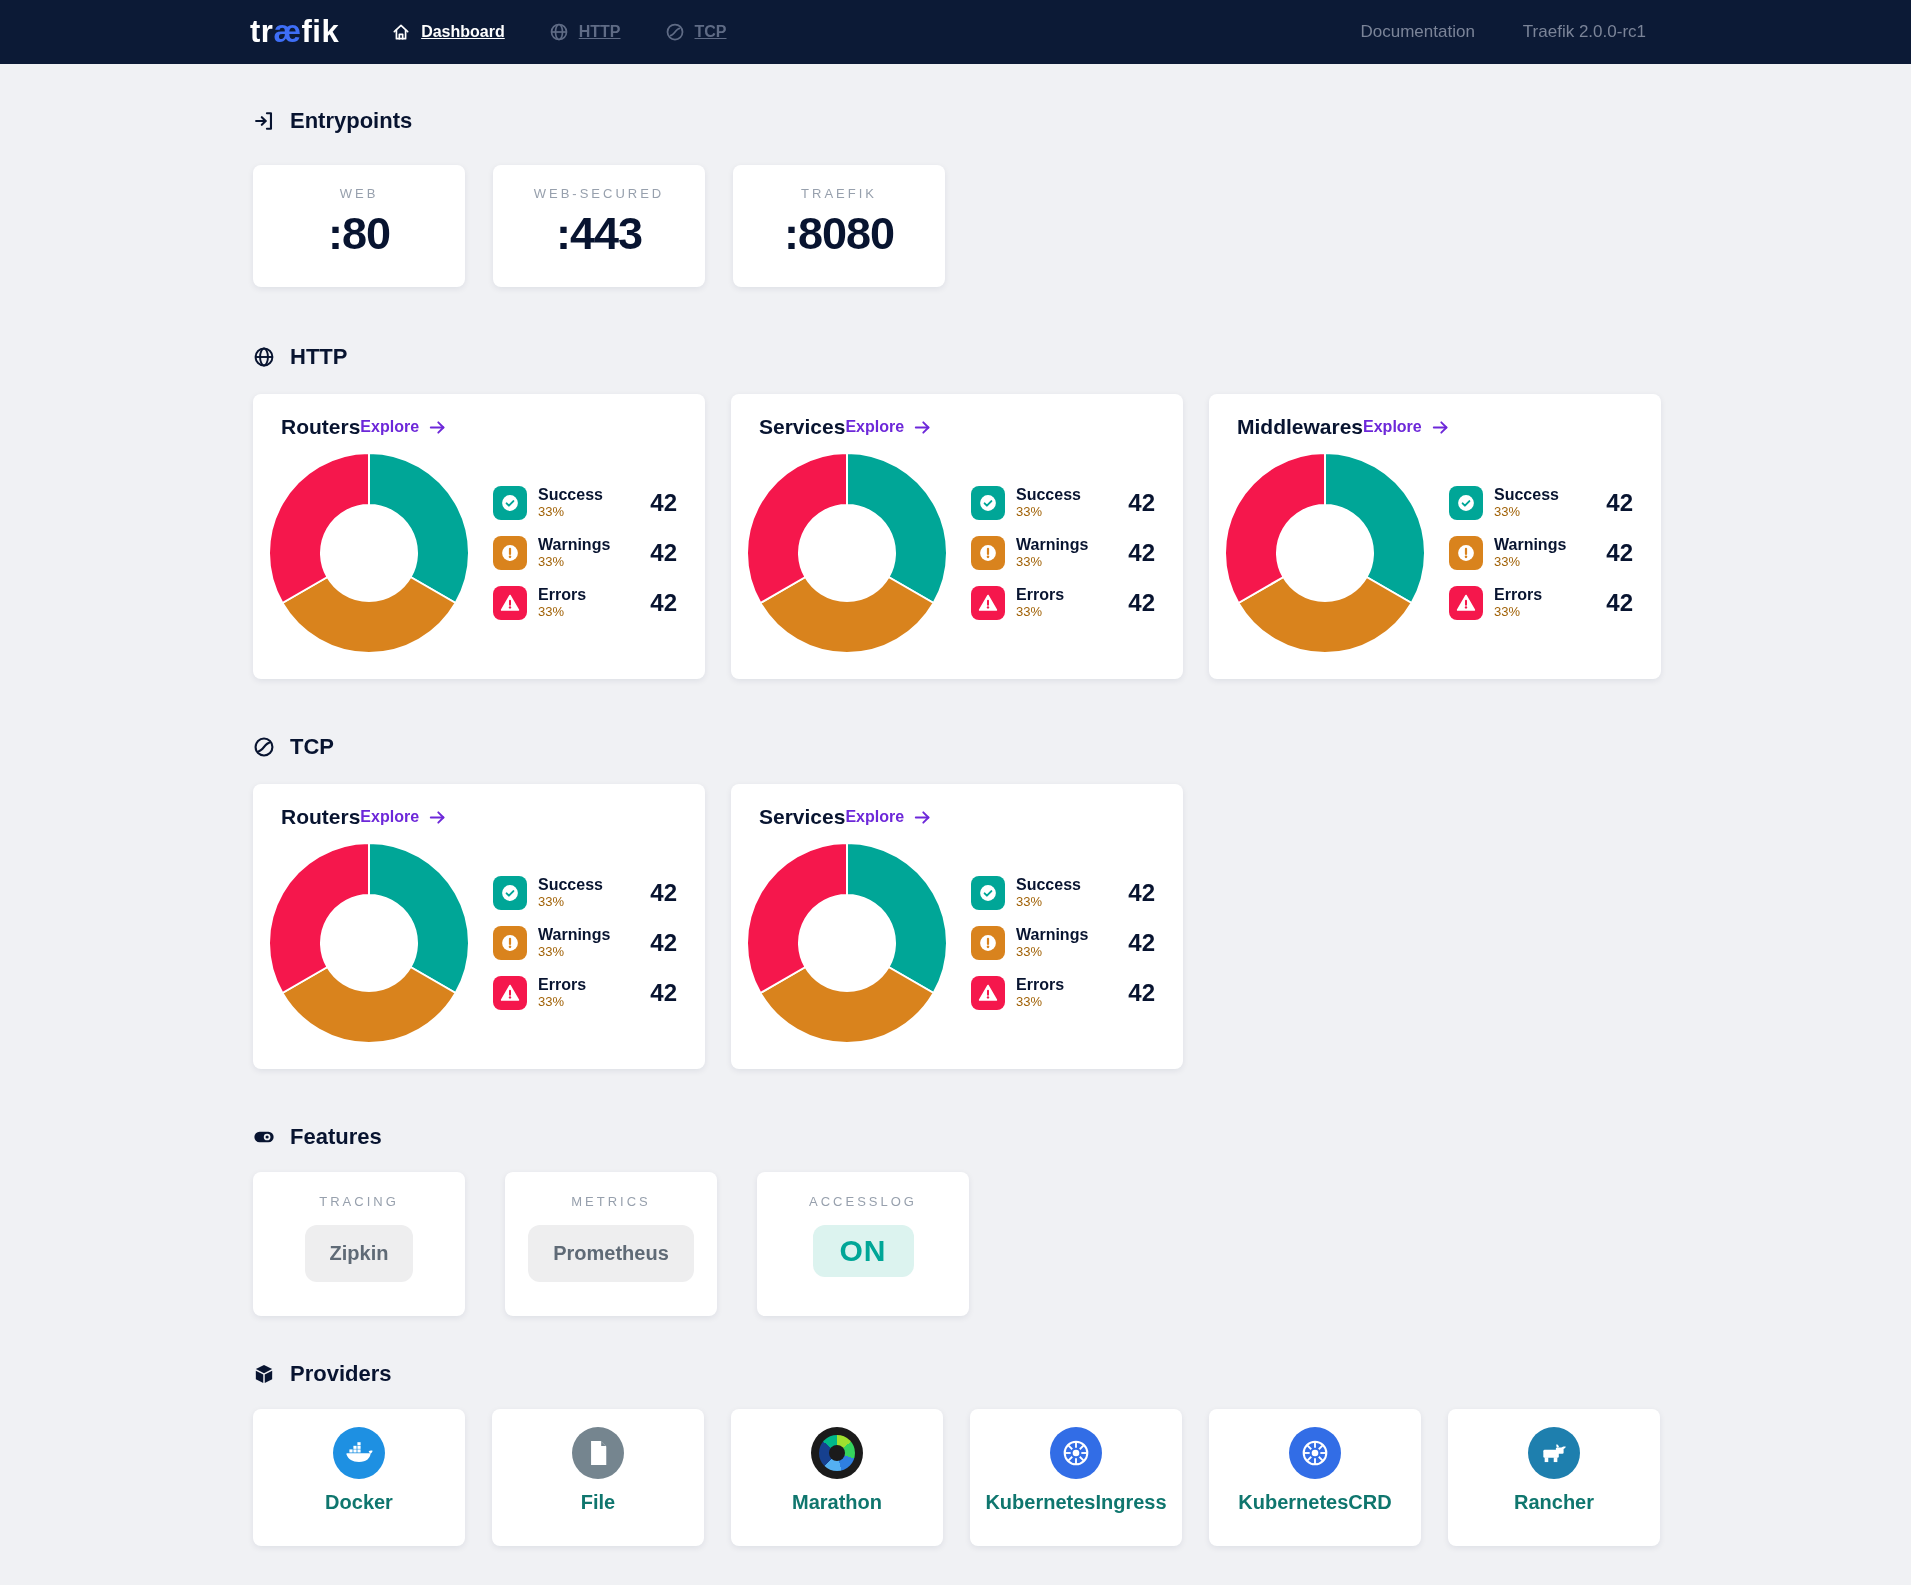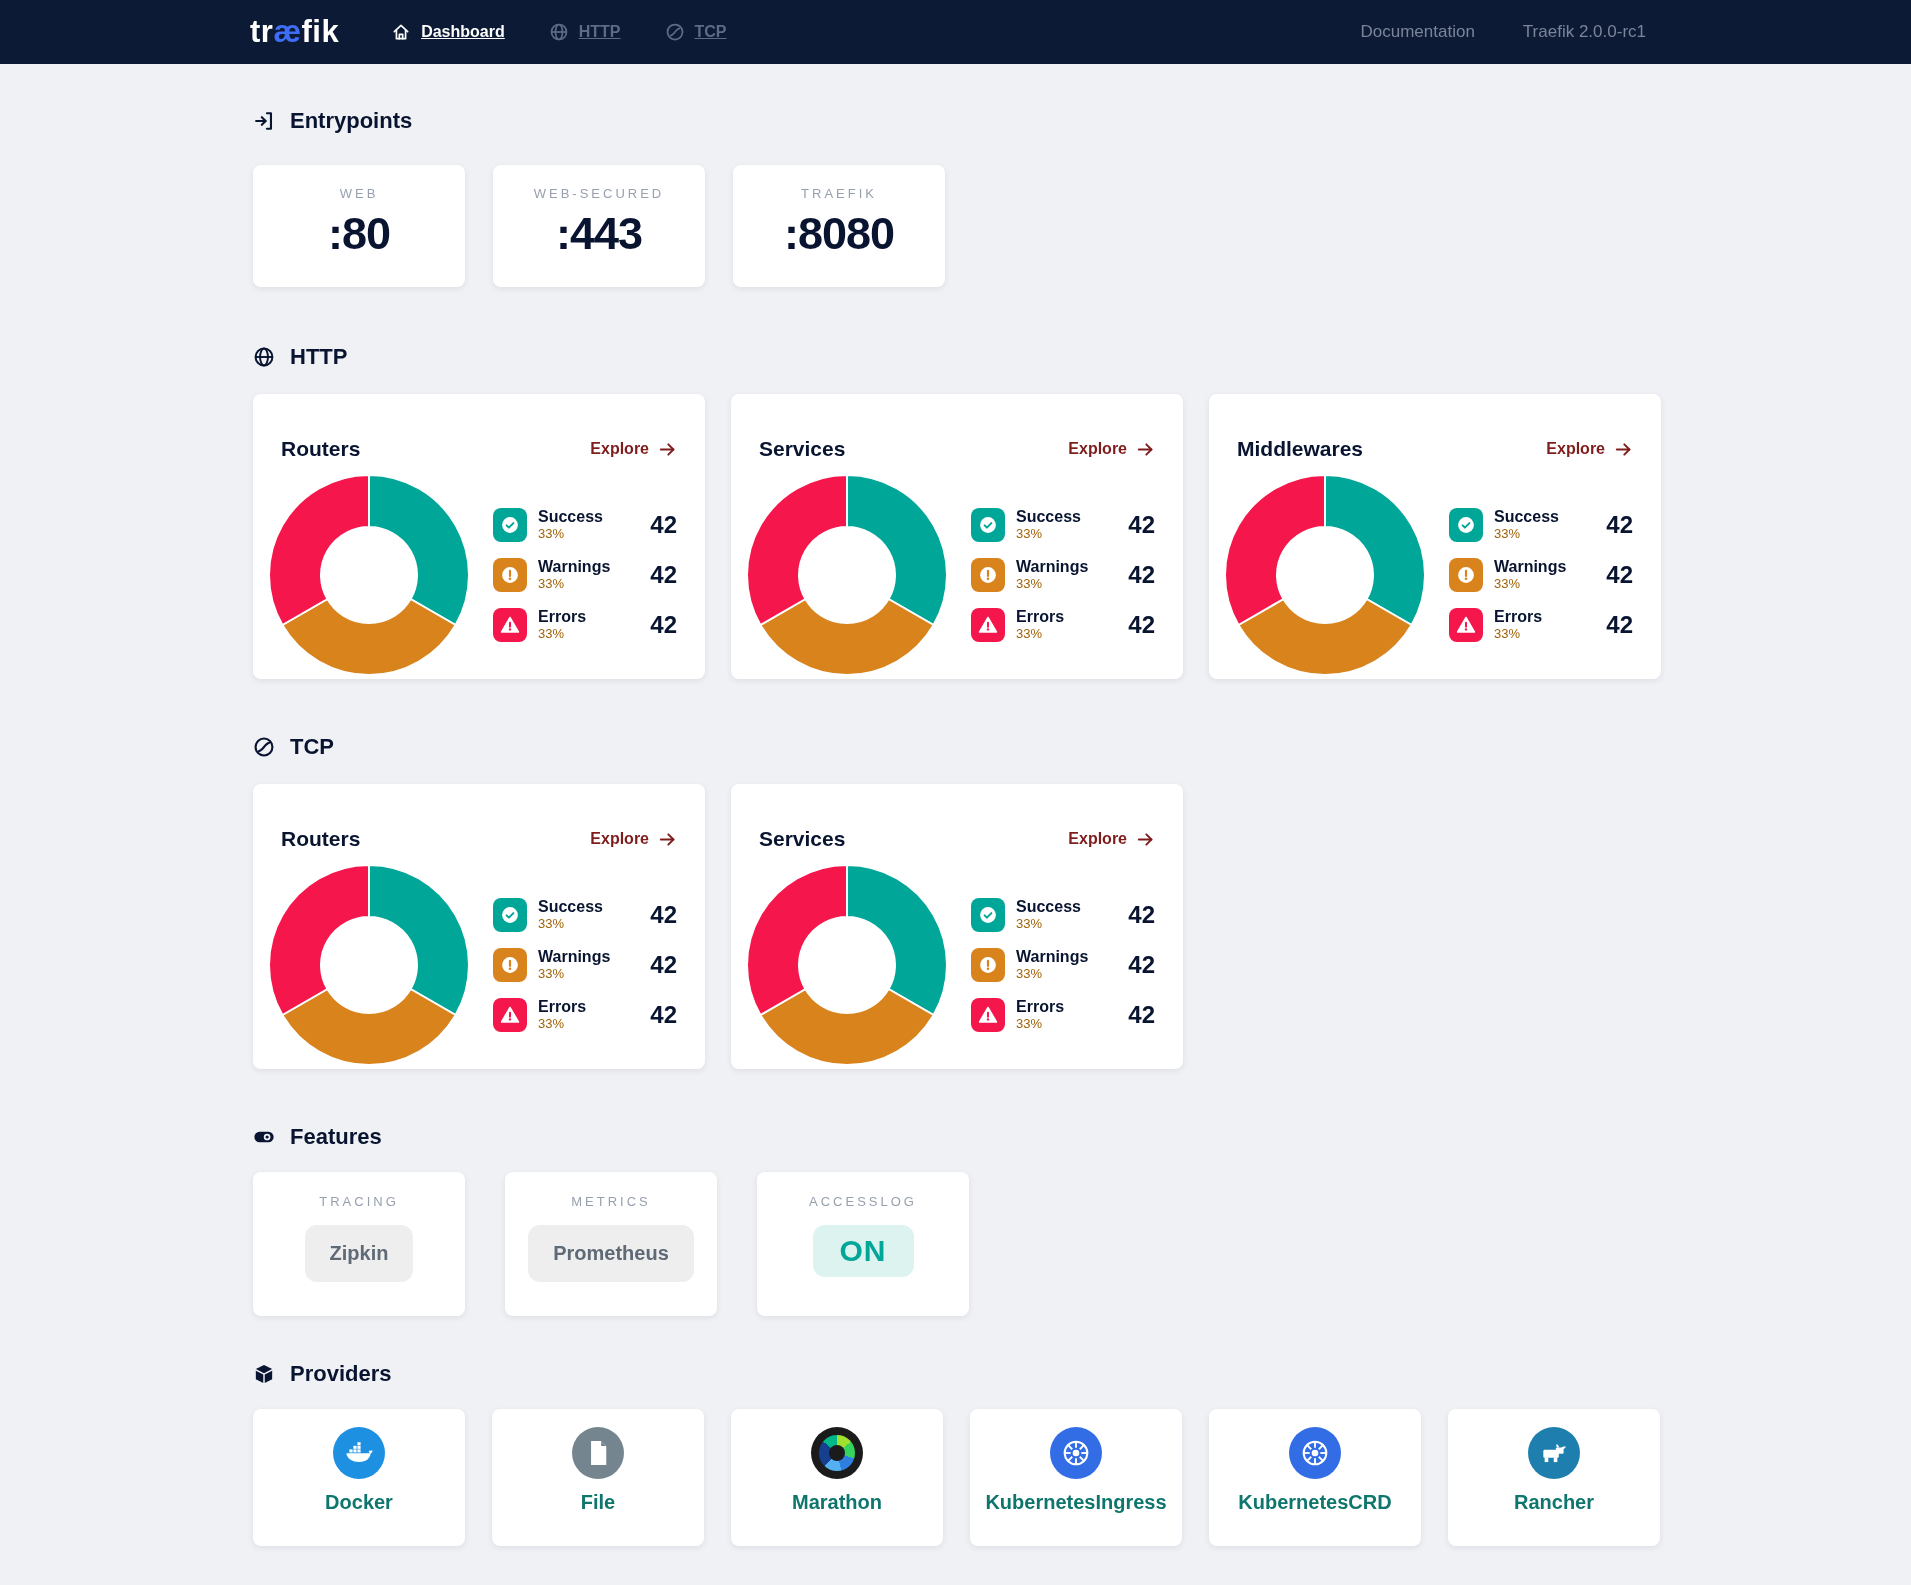--- a/index.html
+++ b/index.html
@@ -49,23 +49,23 @@
     box-shadow:0 2px 6px rgba(16,30,64,0.08);
   }
 
   
   .entry-card { width:212px; height:122px; text-align:center; padding-top:21px; }
   .mini-label { font-size:13px; font-weight:400; color:#97a0ad; letter-spacing:3px; }
   .entry-value { margin-top:7px; font-size:45px; font-weight:700; color:#081430; letter-spacing:-1px; }
 
   
   .chart-card { width:452px; height:285px; padding:21px 28px 0 28px; }
-  .chart-card-header { display:flex; align-items:center; justify-content:space-between;margin-top:22px; }
+  .chart-card-header { display:flex; align-items:center; justify-content:flex-start; }
   .chart-card-title { font-size:21px; font-weight:700; color:#081430; }
-  .explore-link { display:flex; align-items:center; gap:9px; color:#7f1d1d; font-size:16px; font-weight:700; text-decoration:none; cursor:pointer; }
+  .explore-link { display:flex; align-items:center; gap:9px; color:#6d28d9; font-size:16px; font-weight:700; text-decoration:none; cursor:pointer; }
   .explore-link svg { width:19px; height:19px; }
   .chart-card-body { display:flex; align-items:center; margin:14px 0 0 -12px; }
   .donut { width:200px; height:200px; flex:none; }
   .legend { flex:1; margin-left:24px; display:flex; flex-direction:column; gap:16px; }
   .legend-row { display:flex; align-items:center; }
   .legend-icon { width:34px; height:34px; border-radius:8px; flex:none; display:flex; align-items:center; justify-content:center; }
   .legend-icon svg { width:22px; height:22px; }
   .legend-text { margin-left:11px; }
   .legend-label { font-size:16px; font-weight:700; color:#081430; line-height:18px; }
   .legend-pct { font-size:13px; color:#a16207; line-height:16px; }

